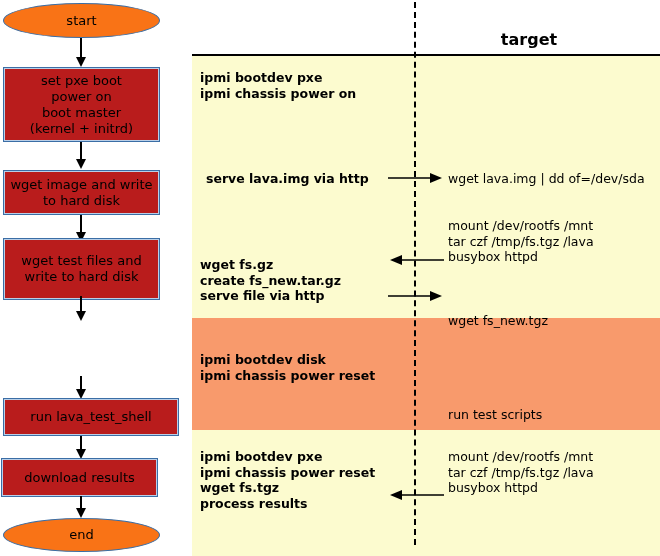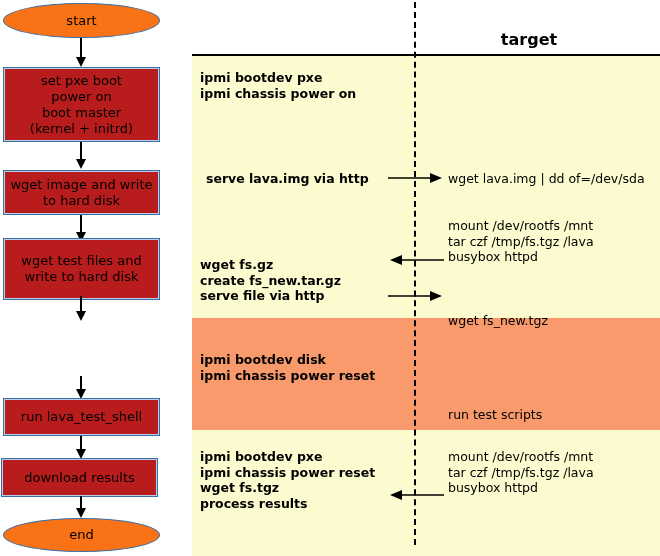--- a/index.html
+++ b/index.html
@@ -126,21 +126,21 @@
       <line x1="7" y1="0" x2="7" y2="16" stroke="#000" stroke-width="2"></line>
       <polygon points="2,15 12,15 7,25" fill="#000"></polygon>
     </svg>
 
 
     <svg class="arrow-v" style="left:74px; top:376px;" width="14" height="24" viewBox="0 0 14 24">
       <line x1="7" y1="0" x2="7" y2="14" stroke="#000" stroke-width="2"></line>
       <polygon points="2,13 12,13 7,23" fill="#000"></polygon>
     </svg>
 
-    <div class="node process" style="left:3px; top:398px; width:157px; height:38px;">
+    <div class="node process" style="left:3px; top:398px; width:176px; height:38px;">
       <span>run lava_test_shell</span>
     </div>
 
     <svg class="arrow-v" style="left:74px; top:436px;" width="14" height="24" viewBox="0 0 14 24">
       <line x1="7" y1="0" x2="7" y2="14" stroke="#000" stroke-width="2"></line>
       <polygon points="2,13 12,13 7,23" fill="#000"></polygon>
     </svg>
 
     <div class="node process" style="left:1px; top:458px; width:157px; height:39px;">
       <span>download results</span>

